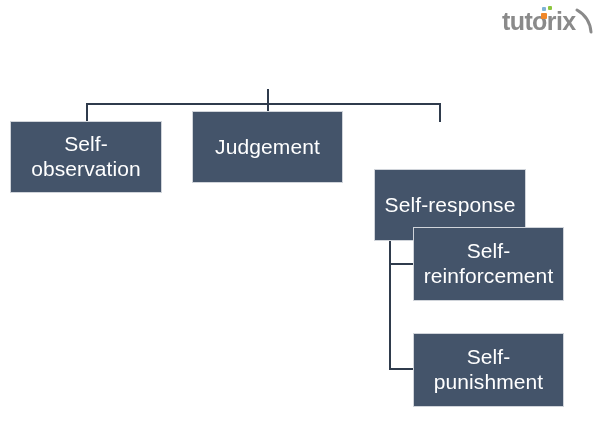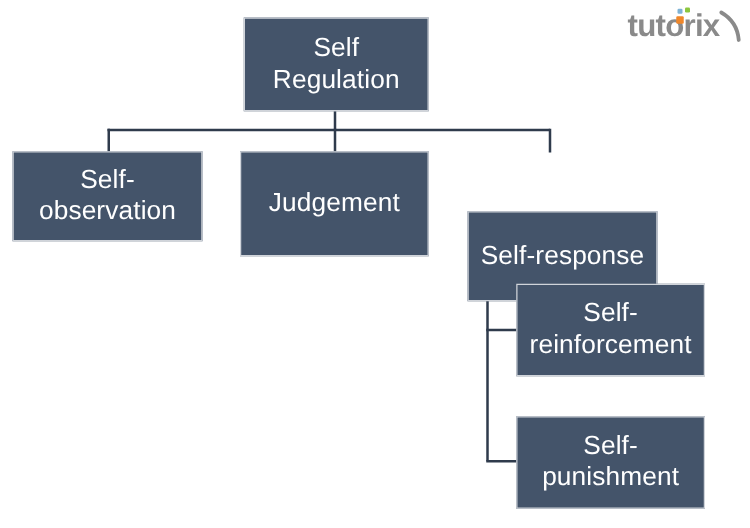--- a/index.html
+++ b/index.html
@@ -32,21 +32,21 @@
     text-align: center;
     line-height: 1.18;
     font-size: 21px;
     letter-spacing: 0.1px;
     padding: 2px 4px;
     white-space: pre-line;
     box-shadow: 0 0 0 0 rgba(0,0,0,0);
   }
   .node-root      { left: 195px; top: 14px;  width: 148px; height: 75px; }
   .node-obs       { left: 10px;  top: 121px; width: 152px; height: 72px; }
-  .node-judge     { left: 192px; top: 121px; width: 151px; height: 84px; }
+  .node-judge     { left: 192px; top: 111px; width: 151px; height: 72px; }
   .node-resp      { left: 374px; top: 121px; width: 152px; height: 72px; margin-top: 48px; }
   .node-reinf     { left: 413px; top: 227px; width: 151px; height: 74px; }
   .node-punish    { left: 413px; top: 333px; width: 151px; height: 74px; }
 
   
   .conn {
     position: absolute;
     background: #2f3b4c;
   }
   .conn-v { width: 2px; }
@@ -107,22 +107,20 @@
 
   <div class="conn conn-v c-root-stem"></div>
   <div class="conn conn-h c-bus"></div>
   <div class="conn conn-v c-drop-obs"></div>
   <div class="conn conn-v c-drop-judge"></div>
   <div class="conn conn-v c-drop-resp"></div>
   <div class="conn conn-v c-resp-spine"></div>
   <div class="conn conn-h c-stub-reinf"></div>
   <div class="conn conn-h c-stub-punish"></div>
 
-  <div class="node node-root">Self
-Regulation</div>
 
   <div class="node node-obs">Self-
 observation</div>
 
   <div class="node node-judge">Judgement</div>
 
   <div class="node node-resp">Self-response</div>
 
   <div class="node node-reinf">Self-
 reinforcement</div>

